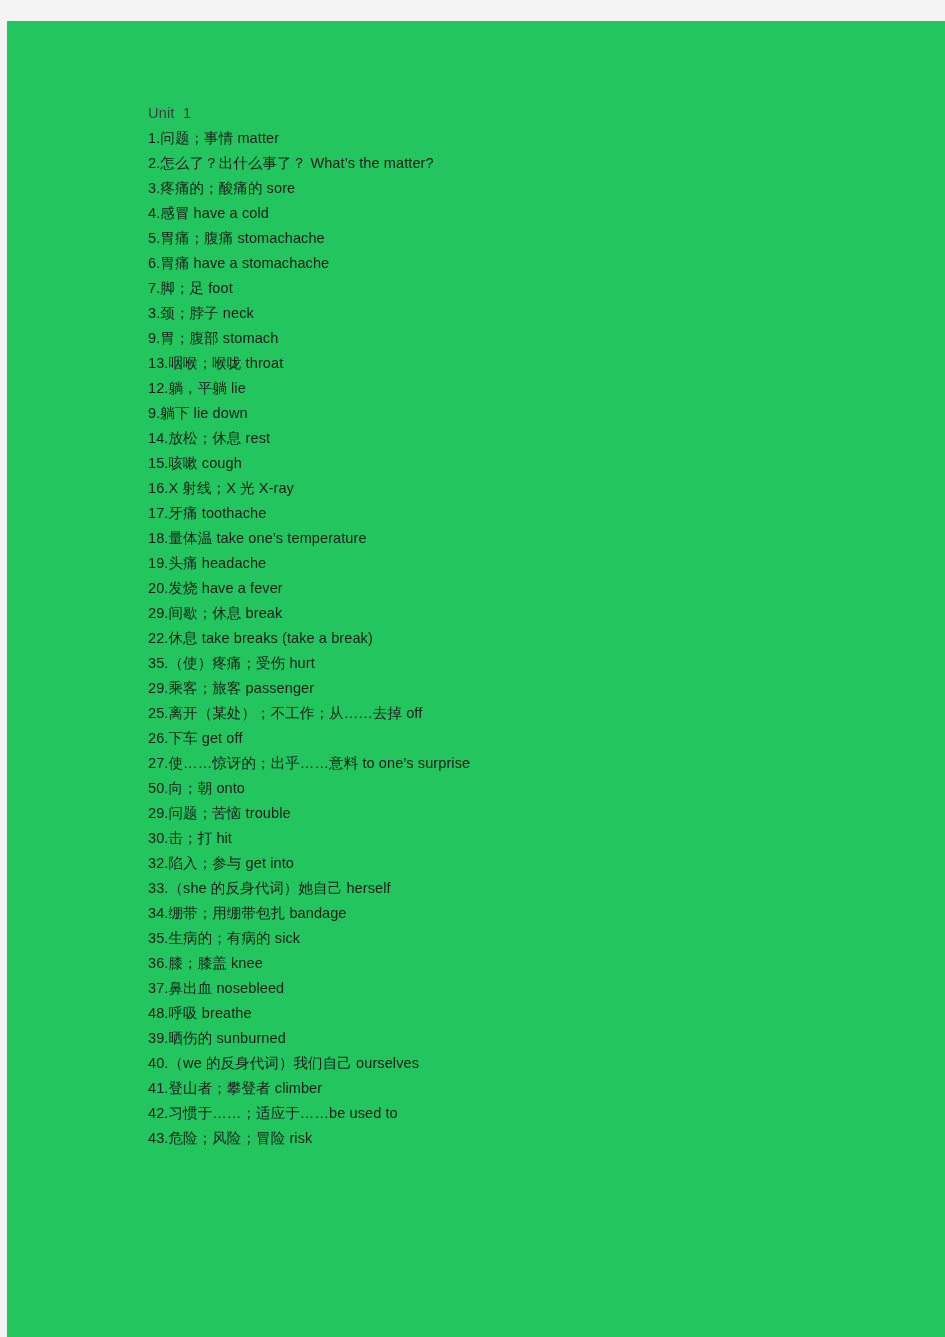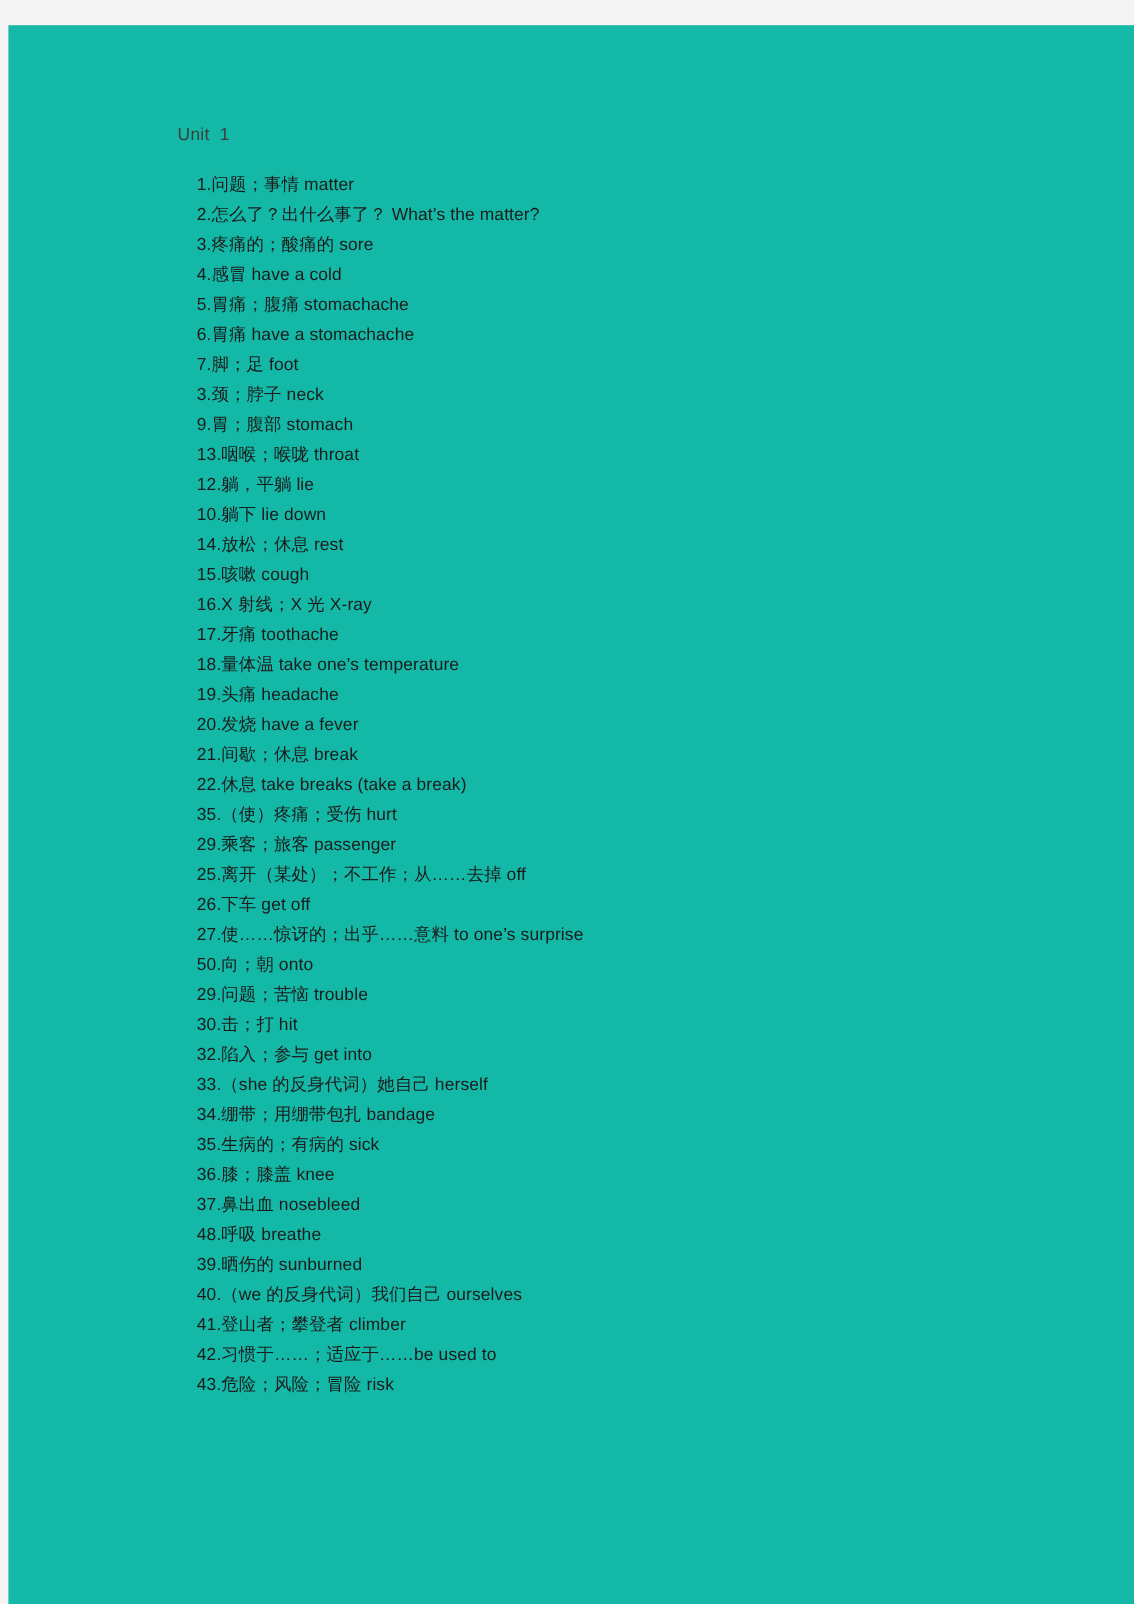--- a/index.html
+++ b/index.html
@@ -12,31 +12,31 @@
     height: 1337px;
     overflow: hidden;
     font-family: "Liberation Sans", "DejaVu Sans", sans-serif;
   }
   .page-canvas {
     position: absolute;
     left: 7px;
     top: 21px;
     width: 938px;
     height: 1316px;
-    background: #14b8a6;
+    background: #22c55e;
   }
   .doc-body {
     position: absolute;
     left: 141px;
     top: 80px;
     width: 760px;
   }
   .vocab-list {
     list-style: none;
-    margin: 16px;
+    margin: 0;
     padding: 0;
   }
   .doc-heading {
     font-size: 14.5px;
     line-height: 25px;
     color: #3d3d3d;
     white-space: pre;
     letter-spacing: 0.2px;
   }
   .vocab-entry {
@@ -58,29 +58,29 @@
         <li class="vocab-entry">2.怎么了？出什么事了？ What’s the matter?</li>
         <li class="vocab-entry">3.疼痛的；酸痛的 sore</li>
         <li class="vocab-entry">4.感冒 have a cold</li>
         <li class="vocab-entry">5.胃痛；腹痛 stomachache</li>
         <li class="vocab-entry">6.胃痛 have a stomachache</li>
         <li class="vocab-entry">7.脚；足 foot</li>
         <li class="vocab-entry">3.颈；脖子 neck</li>
         <li class="vocab-entry">9.胃；腹部 stomach</li>
         <li class="vocab-entry">13.咽喉；喉咙 throat</li>
         <li class="vocab-entry">12.躺，平躺 lie</li>
-        <li class="vocab-entry">10.躺下 lie down</li>
+        <li class="vocab-entry">9.躺下 lie down</li>
         <li class="vocab-entry">14.放松；休息 rest</li>
         <li class="vocab-entry">15.咳嗽 cough</li>
         <li class="vocab-entry">16.X 射线；X 光 X-ray</li>
         <li class="vocab-entry">17.牙痛 toothache</li>
         <li class="vocab-entry">18.量体温 take one’s temperature</li>
         <li class="vocab-entry">19.头痛 headache</li>
         <li class="vocab-entry">20.发烧 have a fever</li>
-        <li class="vocab-entry">21.间歇；休息 break</li>
+        <li class="vocab-entry">29.间歇；休息 break</li>
         <li class="vocab-entry">22.休息 take breaks (take a break)</li>
         <li class="vocab-entry">35.（使）疼痛；受伤 hurt</li>
         <li class="vocab-entry">29.乘客；旅客 passenger</li>
         <li class="vocab-entry">25.离开（某处）；不工作；从……去掉 off</li>
         <li class="vocab-entry">26.下车 get off</li>
         <li class="vocab-entry">27.使……惊讶的；出乎……意料 to one’s surprise</li>
         <li class="vocab-entry">50.向；朝 onto</li>
         <li class="vocab-entry">29.问题；苦恼 trouble</li>
         <li class="vocab-entry">30.击；打 hit</li>
         <li class="vocab-entry">32.陷入；参与 get into</li>

